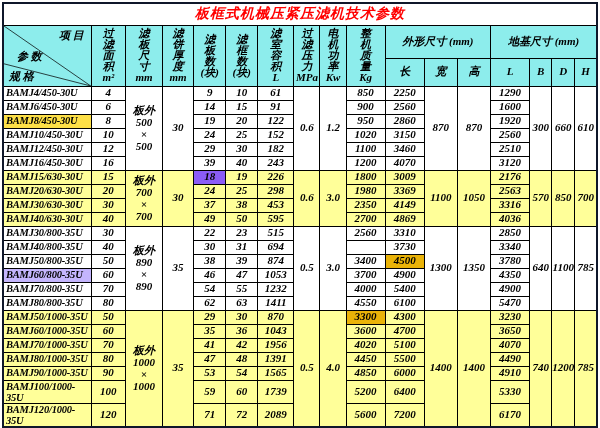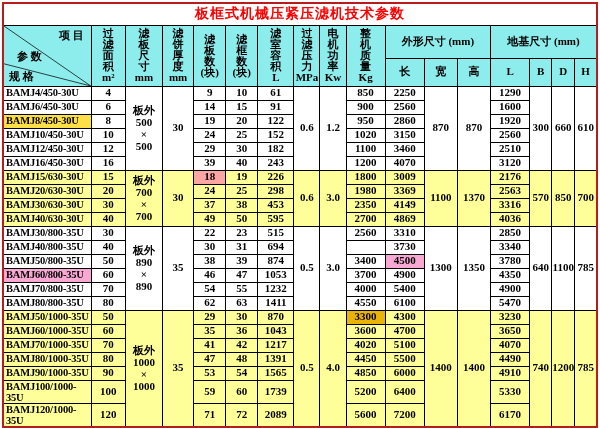--- a/index.html
+++ b/index.html
@@ -3,21 +3,21 @@
 <meta charset="utf-8">
 <style>
   * { margin:0; padding:0; box-sizing:border-box; }
   html,body { width:600px; height:428px; background:#ffffff; overflow:hidden;
               font-family:"Liberation Serif","DejaVu Serif",serif; }
   .sheet { position:absolute; left:2px; top:2px; }
   table { border-collapse:collapse; table-layout:fixed; width:596px; }
   td { border:1px solid #000; text-align:center; vertical-align:middle;
        font-weight:bold; font-size:11px; line-height:1.05; padding:0;
        overflow:hidden; color:#000; }
-  table { border:2px solid #b91c1c; }
+  table { border:2px solid #0f172a;font-style:italic; }
   .title-cell { height:22px; font-size:14px; letter-spacing:1px;
                 background:#ffffff; color:var(--title-color,#f00); }
   .hdr { background:var(--header-bg,#8dedec); }
   .v { white-space:pre-line; font-size:11px; line-height:11px; padding:1px 0; }
   .hrow1 { height:33px; }
   .hrow2 { height:28px; }
   .corner { position:relative; padding:0; }
   .corner svg { position:absolute; inset:0; width:100%; height:100%; }
   .corner svg line { stroke:#000; stroke-width:1; }
   .corner span { position:absolute; font-size:11px; }
@@ -197,29 +197,29 @@
           <td class="num" style="background: rgb(255, 255, 255);">3120</td>
         </tr>
         <tr class="data-row">
           <td class="model" style="background: rgb(255, 255, 153);">BAMJ15/630-30U</td>
           <td class="num" style="background: rgb(255, 255, 153);">15</td>
           <td rowspan="4" class="plate-size" style="background: rgb(255, 255, 153);">板外
 700
 ×
 700</td>
           <td rowspan="4" class="num" style="background: rgb(255, 255, 153);">30</td>
-          <td class="num" style="background: #fca5a5;">18</td>
+          <td class="num" style="background: #8b5cf6;">18</td>
           <td class="num" style="background: rgb(255, 255, 153);">19</td>
           <td class="num" style="background: rgb(255, 255, 153);">226</td>
           <td rowspan="4" class="num" style="background: rgb(255, 255, 153);">0.6</td>
           <td rowspan="4" class="num" style="background: rgb(255, 255, 153);">3.0</td>
           <td class="num" style="background: rgb(255, 255, 153);">1800</td>
           <td class="num" style="background: rgb(255, 255, 153);">3009</td>
           <td rowspan="4" class="num" style="background: rgb(255, 255, 153);">1100</td>
-          <td rowspan="4" class="num" style="background: rgb(255, 255, 153);">1370</td>
+          <td rowspan="4" class="num" style="background: rgb(255, 255, 153);">1050</td>
           <td class="num" style="background: rgb(255, 255, 153);">2176</td>
           <td rowspan="4" class="num" style="background: rgb(255, 255, 153);">570</td>
           <td rowspan="4" class="num" style="background: rgb(255, 255, 153);">850</td>
           <td rowspan="4" class="num" style="background: rgb(255, 255, 153);">700</td>
         </tr>
         <tr class="data-row">
           <td class="model" style="background: rgb(255, 255, 153);">BAMJ20/630-30U</td>
           <td class="num" style="background: rgb(255, 255, 153);">20</td>
           <td class="num" style="background: rgb(255, 255, 153);">24</td>
           <td class="num" style="background: rgb(255, 255, 153);">25</td>
@@ -280,25 +280,25 @@
           <td class="num" style="background: rgb(255, 255, 255);">3730</td>
           <td class="num" style="background: rgb(255, 255, 255);">3340</td>
         </tr>
         <tr class="data-row">
           <td class="model" style="background: rgb(255, 255, 255);">BAMJ50/800-35U</td>
           <td class="num" style="background: rgb(255, 255, 255);">50</td>
           <td class="num" style="background: rgb(255, 255, 255);">38</td>
           <td class="num" style="background: rgb(255, 255, 255);">39</td>
           <td class="num" style="background: rgb(255, 255, 255);">874</td>
           <td class="num" style="background: rgb(255, 255, 255);">3400</td>
-          <td class="num" style="background: #f9a8d4; margin-top: 24px;">4500</td>
+          <td class="num" style="background: #eab308; margin-top: 24px;">4500</td>
           <td class="num" style="background: rgb(255, 255, 255);">3780</td>
         </tr>
         <tr class="data-row">
-          <td class="model" style="background: #f9a8d4;">BAMJ60/800-35U</td>
+          <td class="model" style="background: #c4b5fd;">BAMJ60/800-35U</td>
           <td class="num" style="background: rgb(255, 255, 255);">60</td>
           <td class="num" style="background: rgb(255, 255, 255);">46</td>
           <td class="num" style="background: rgb(255, 255, 255);">47</td>
           <td class="num" style="background: rgb(255, 255, 255);">1053</td>
           <td class="num" style="background: rgb(255, 255, 255);">3700</td>
           <td class="num" style="background: rgb(255, 255, 255);">4900</td>
           <td class="num" style="background: rgb(255, 255, 255);">4350</td>
         </tr>
         <tr class="data-row">
           <td class="model" style="background: rgb(255, 255, 255);">BAMJ70/800-35U</td>
@@ -350,21 +350,21 @@
           <td class="num" style="background: rgb(255, 255, 153);">1043</td>
           <td class="num" style="background: rgb(255, 255, 153);">3600</td>
           <td class="num" style="background: rgb(255, 255, 153);">4700</td>
           <td class="num" style="background: rgb(255, 255, 153);">3650</td>
         </tr>
         <tr class="data-row">
           <td class="model" style="background: rgb(255, 255, 153);">BAMJ70/1000-35U</td>
           <td class="num" style="background: rgb(255, 255, 153);">70</td>
           <td class="num" style="background: rgb(255, 255, 153);">41</td>
           <td class="num" style="background: rgb(255, 255, 153);">42</td>
-          <td class="num" style="background: rgb(255, 255, 153);">1217</td>
+          <td class="num" style="background: rgb(255, 255, 153);">1956</td>
           <td class="num" style="background: rgb(255, 255, 153);">4020</td>
           <td class="num" style="background: rgb(255, 255, 153);">5100</td>
           <td class="num" style="background: rgb(255, 255, 153);">4070</td>
         </tr>
         <tr class="data-row">
           <td class="model" style="background: rgb(255, 255, 153);">BAMJ80/1000-35U</td>
           <td class="num" style="background: rgb(255, 255, 153);">80</td>
           <td class="num" style="background: rgb(255, 255, 153);">47</td>
           <td class="num" style="background: rgb(255, 255, 153);">48</td>
           <td class="num" style="background: rgb(255, 255, 153);">1391</td>

